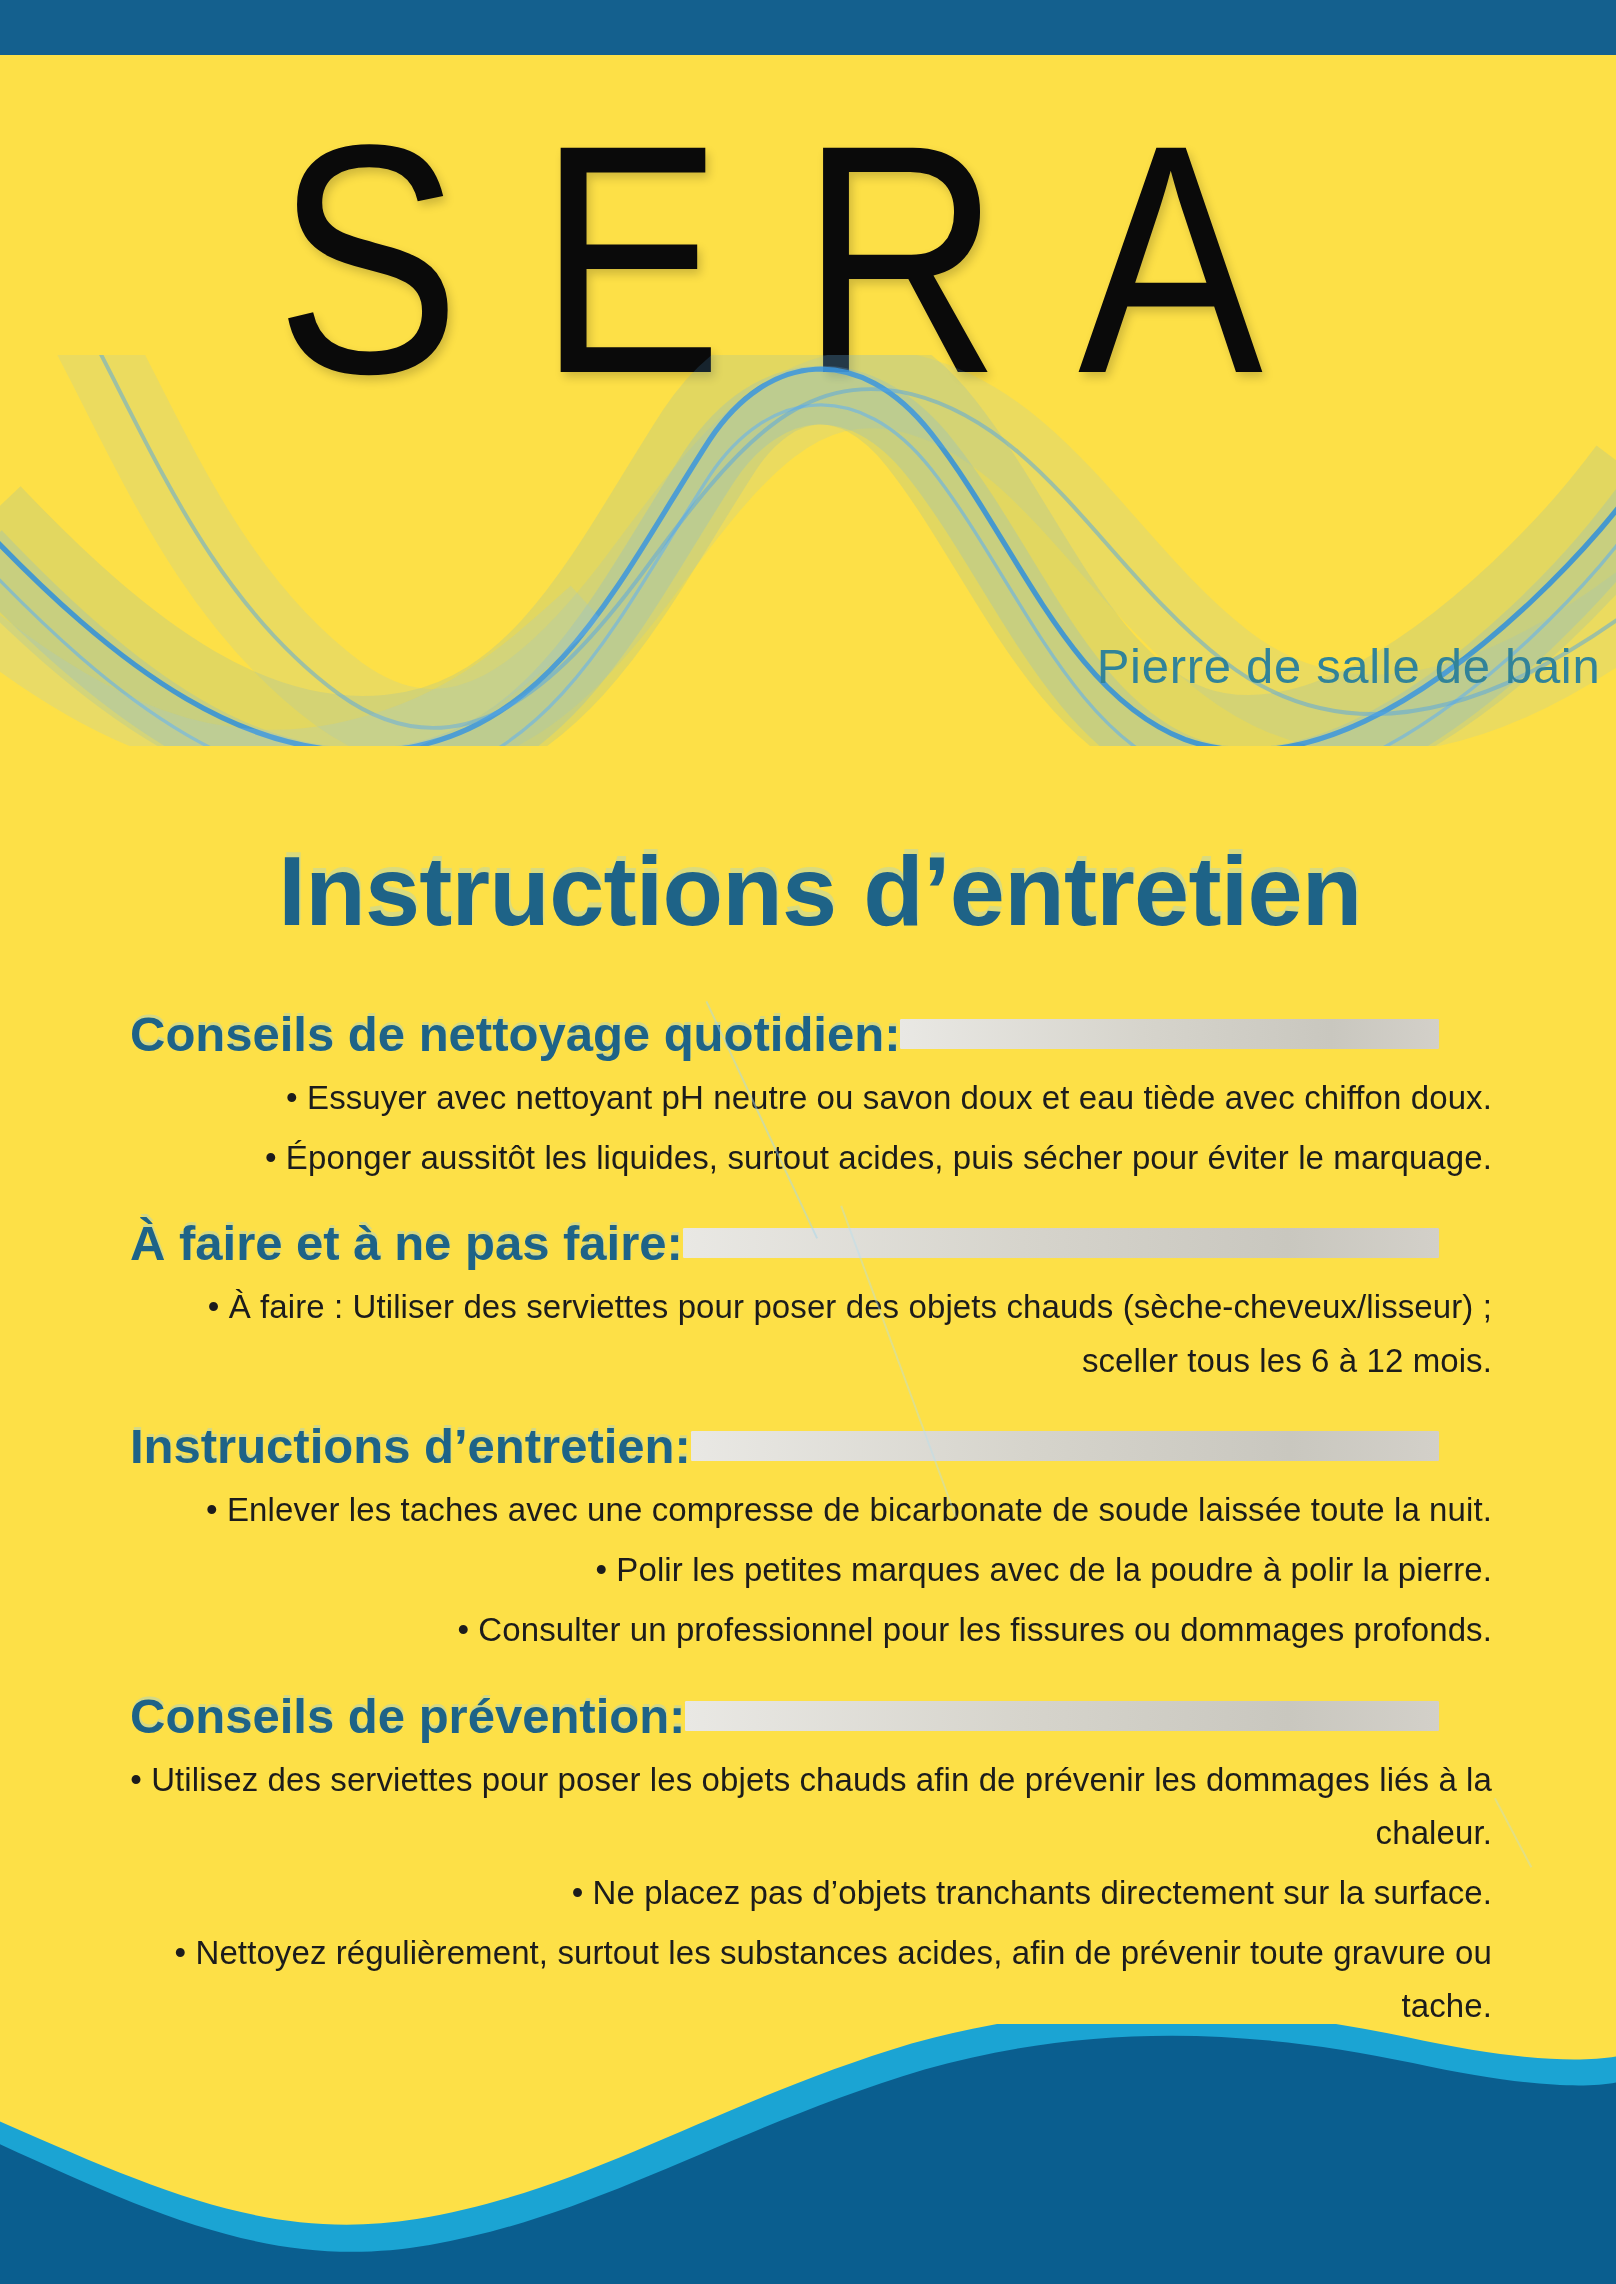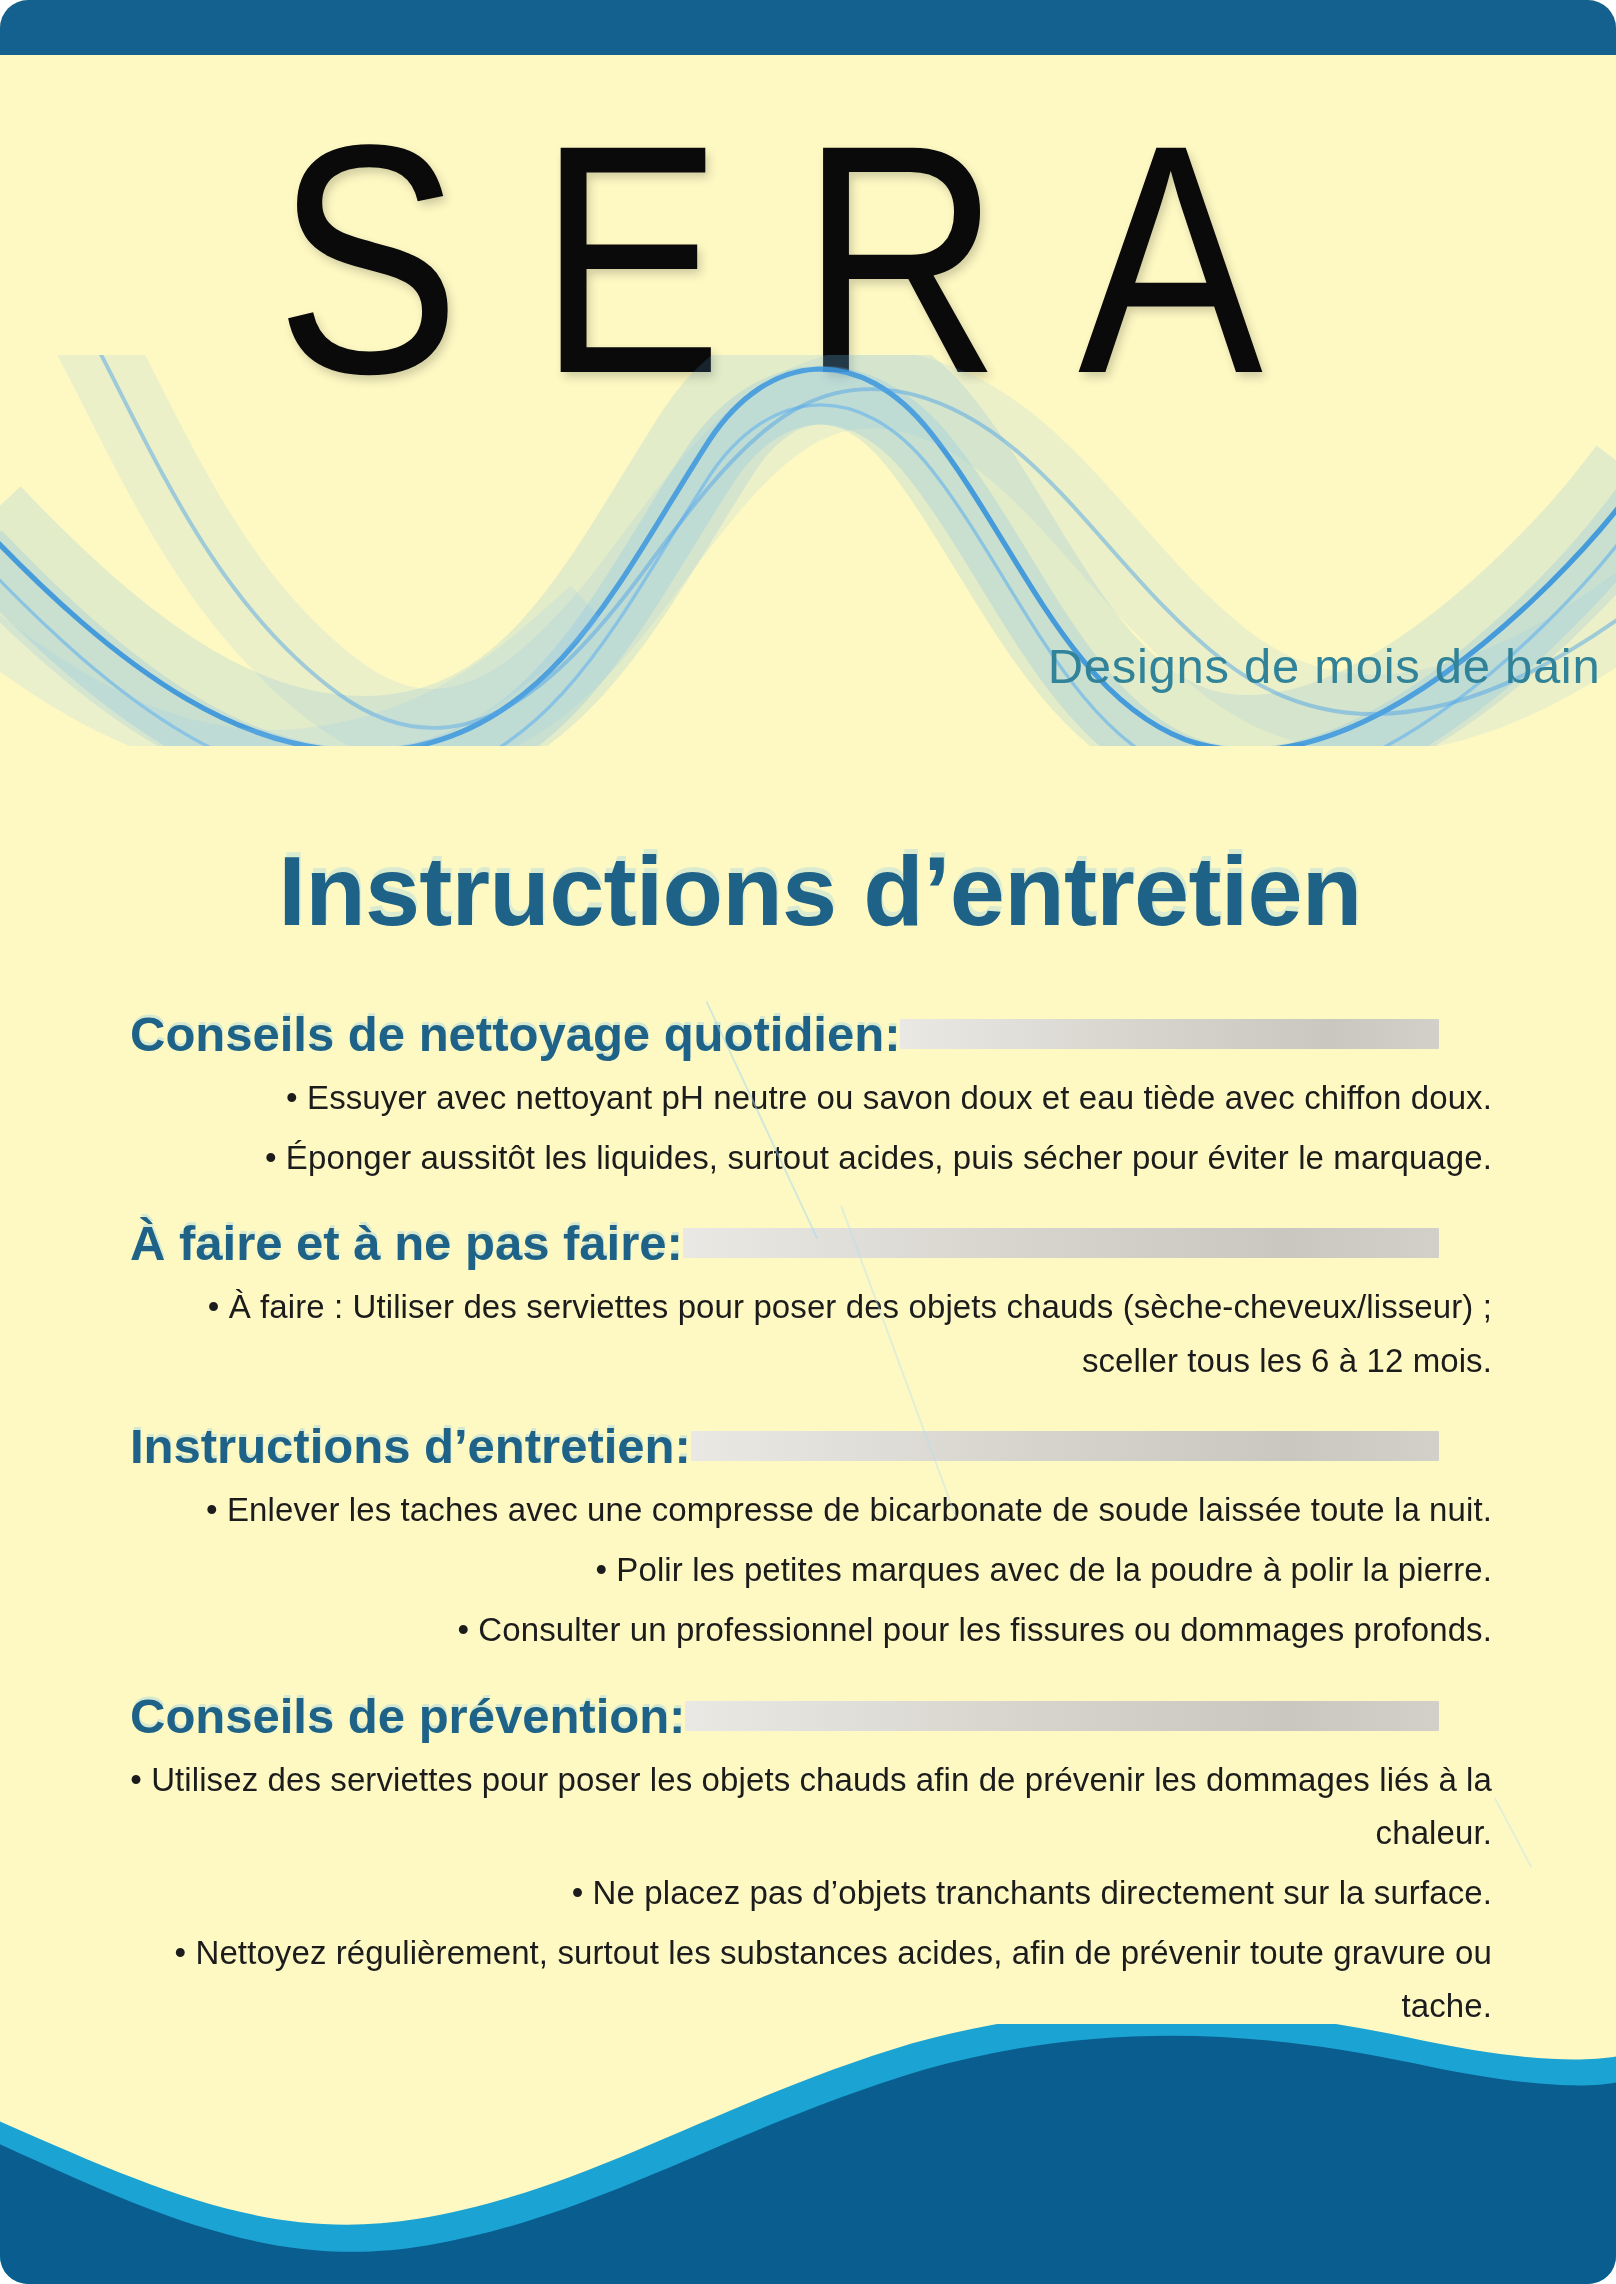--- a/index.html
+++ b/index.html
@@ -1,22 +1,21 @@
 <!DOCTYPE html>
 <html style="font-size:10.4px"><head>
 <meta charset="utf-8">
 <style>
   html,body{margin:0;padding:0;background:#ffffff;}
   .page{
     position:relative;
     width:1616px;height:2284px;
-    background:#fef9c3;
+    background:#fde047;
     overflow:hidden;
     font-family:"Liberation Sans", sans-serif;
-    border-radius:28px;
   }
 
   
   .topbar{
     position:absolute;top:0;left:0;width:100%;height:55px;
     background:#14608e;
   }
 
   
   .logo{
@@ -98,21 +97,21 @@
   <svg class="swoosh" viewBox="0 0 2482 600" preserveAspectRatio="none">
     <path d="M -30 260 C 170 470, 390 650, 640 600 C 860 555, 960 330, 1090 130 C 1180 -5, 1320 -20, 1430 120 C 1560 285, 1640 520, 1820 590 C 2000 655, 2200 520, 2350 380 C 2440 295, 2490 230, 2520 190" fill="none" stroke="#59a8e8" stroke-width="170" opacity="0.16"></path>
     <path d="M -30 300 C 170 510, 390 690, 640 640 C 860 595, 960 370, 1090 170 C 1180 35, 1320 20, 1430 160 C 1560 325, 1640 560, 1820 630 C 2000 695, 2200 560, 2350 420 C 2440 335, 2490 270, 2520 230" fill="none" stroke="#6fb5ee" stroke-width="90" opacity="0.22"></path>
     <path d="M -30 260 C 170 470, 390 650, 640 600 C 860 555, 960 330, 1090 130 C 1180 -5, 1320 -20, 1430 120 C 1560 285, 1640 520, 1820 590 C 2000 655, 2200 520, 2350 380 C 2440 295, 2490 230, 2520 190" fill="none" stroke="#2f8fdc" stroke-width="8" opacity="0.85"></path>
     <path d="M -30 315 C 170 525, 390 705, 640 655 C 860 610, 960 385, 1090 185 C 1180 50, 1320 35, 1430 175 C 1560 340, 1640 575, 1820 645 C 2000 710, 2200 575, 2350 435 C 2440 350, 2490 285, 2520 245" fill="none" stroke="#63b1ec" stroke-width="5" opacity="0.6"></path>
     <path d="M 140 -30 C 240 160, 330 380, 520 520 C 700 650, 850 520, 990 330 C 1130 140, 1230 20, 1400 60 C 1600 110, 1700 330, 1880 470 C 2060 610, 2280 560, 2520 380" fill="none" stroke="#7cbcf0" stroke-width="120" opacity="0.14"></path>
     <path d="M 140 -30 C 240 160, 330 380, 520 520 C 700 650, 850 520, 990 330 C 1130 140, 1230 20, 1400 60 C 1600 110, 1700 330, 1880 470 C 2060 610, 2280 560, 2520 380" fill="none" stroke="#52a5e8" stroke-width="6" opacity="0.5"></path>
     <path d="M -30 420 C 150 560, 320 640, 520 600 C 700 565, 800 470, 900 380" fill="none" stroke="#8fc6f2" stroke-width="70" opacity="0.18"></path>
   </svg>
 
-  <div class="tagline">Designs de mois de bain</div>
+  <div class="tagline">Pierre de salle de bain</div>
 
 
   <h1 class="main-title">Instructions d’entretien</h1>
 
   <div class="content">
 
     <section>
       <div class="h-row">
         <h2>Conseils de nettoyage quotidien:</h2>
         <div class="h-bar"></div>

